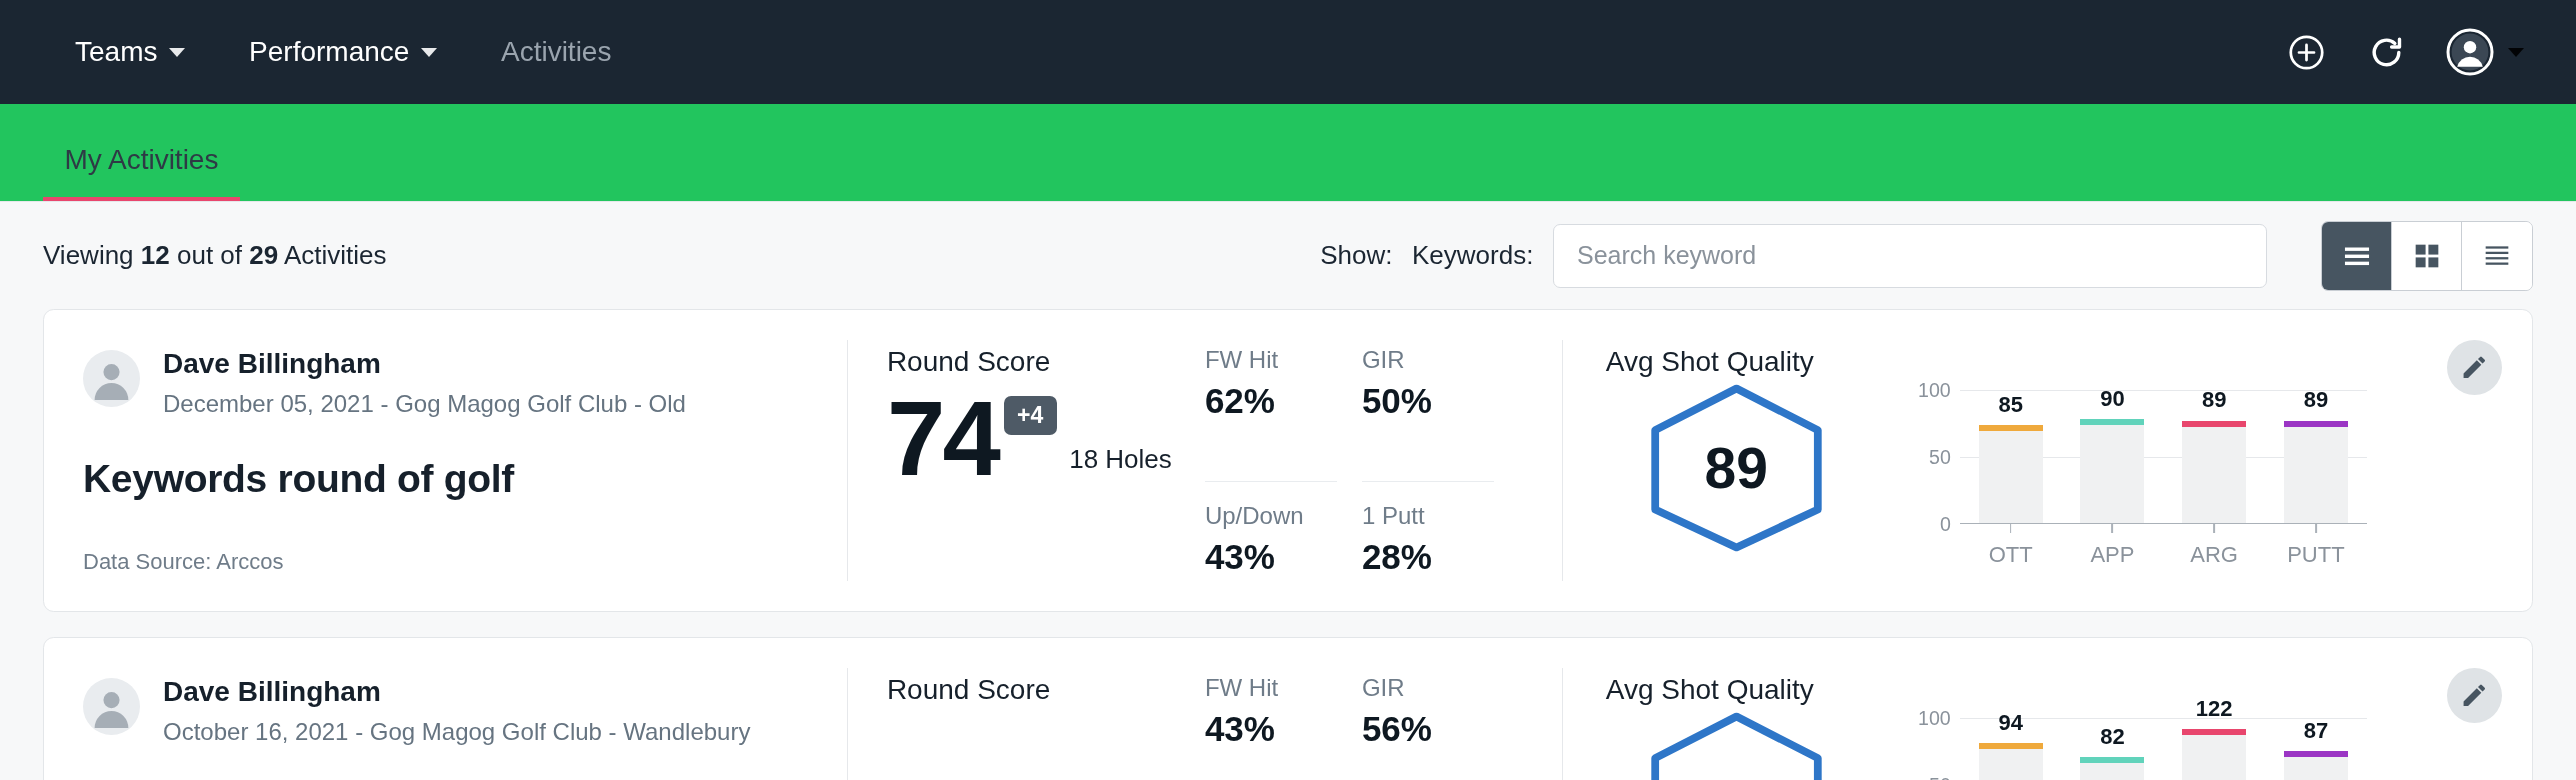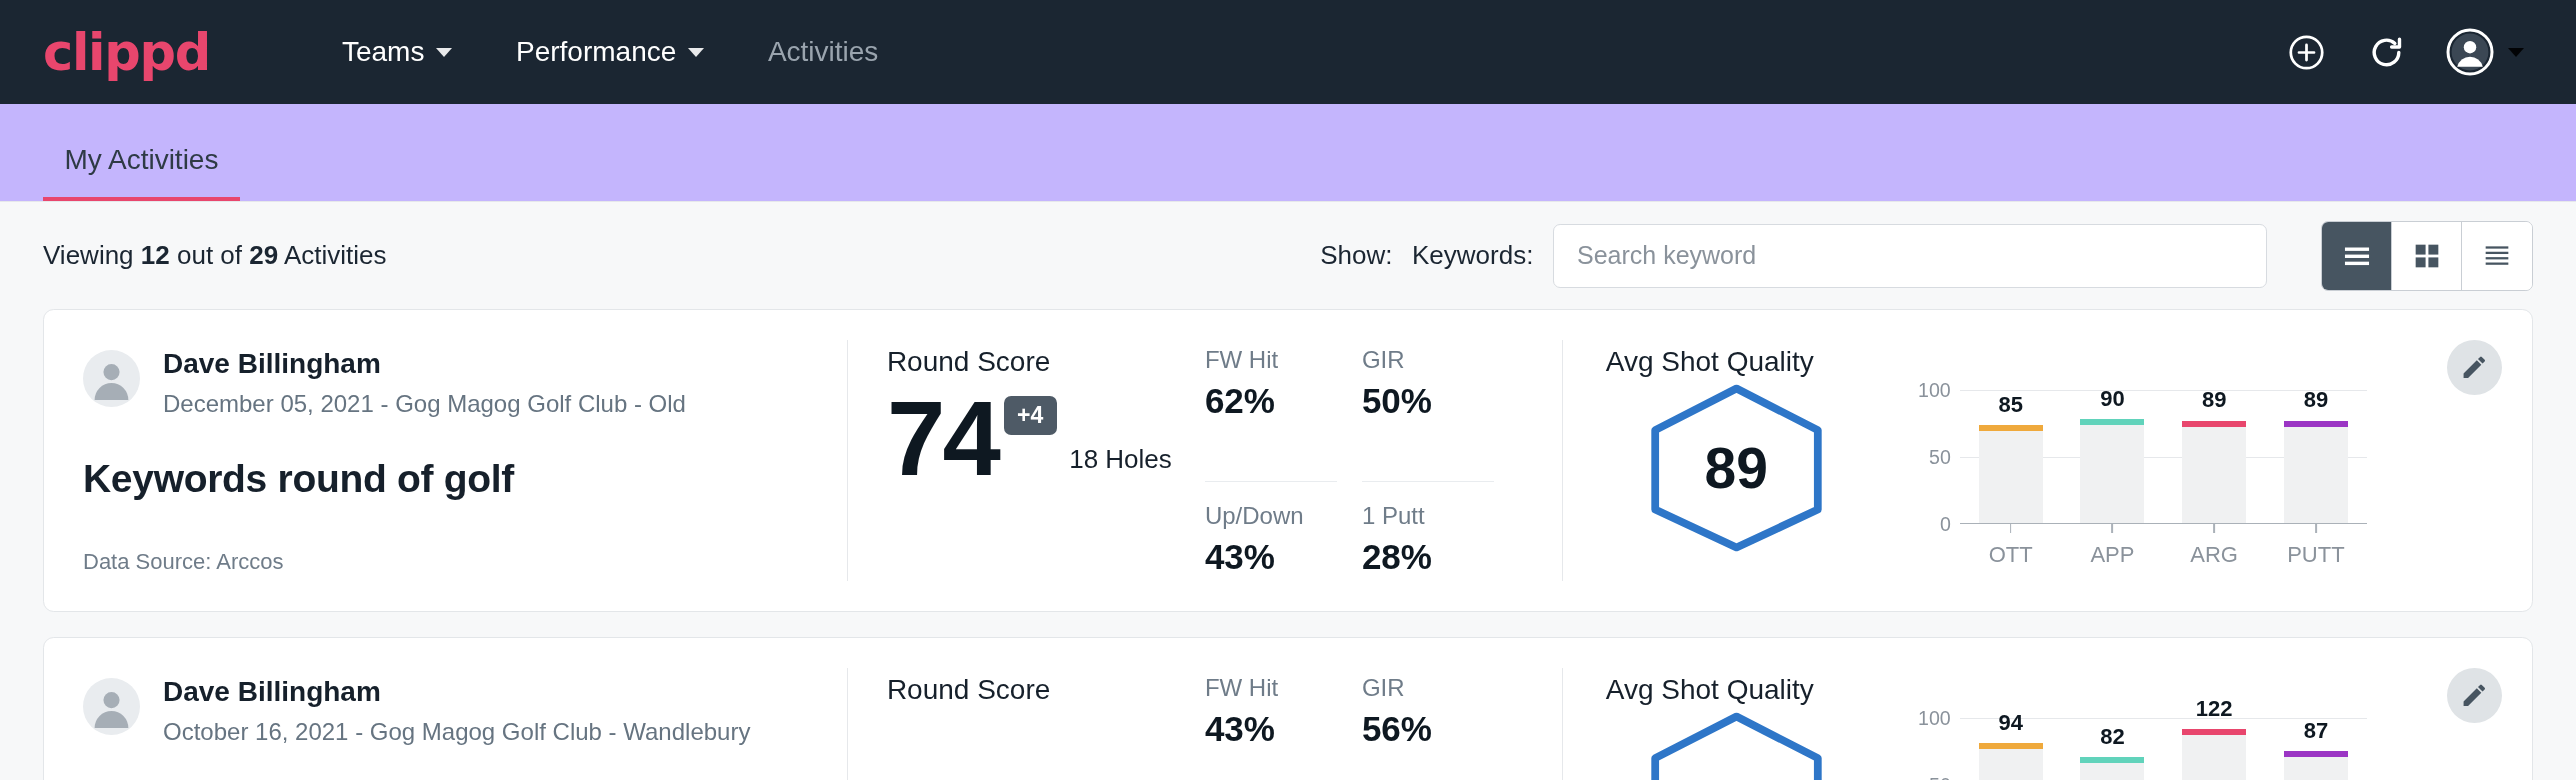--- a/index.html
+++ b/index.html
@@ -49,21 +49,21 @@
   .navright {
     margin-left: auto;
     display: flex; align-items: center; gap: 39px;
     padding-right: 9px;
   }
   .icon-btn { cursor: pointer; display: flex; align-items: center; }
   .avatar-wrap { display: flex; align-items: center; gap: 14.3px; cursor: pointer; }
 
   
   .tabbar {
-    background: #c4b5fd;
+    background: #22c55e;
     height: 98px;
     display: flex;
     align-items: flex-end;
     padding: 0 43px;
     border-bottom: 0.9px solid #e6e8eb;
   }
   .tab {
     font-size: 28px;
     color: #2e3a45;
     padding: 0 21.4px 21.4px 21.4px;
@@ -285,21 +285,20 @@
     border-radius: 50%;
     background: #dfe3e6;
     display: flex; align-items: center; justify-content: center;
     cursor: pointer;
   }
 </style>
 </head>
 <body>
 
 <div class="topnav">
-  <div class="logo">clippd</div>
 
   <div class="navlinks">
     <div class="navitem">
       <span>Teams</span>
       <span class="caret"></span>
     </div>
     <div class="navitem">
       <span>Performance</span>
       <span class="caret"></span>
     </div>

